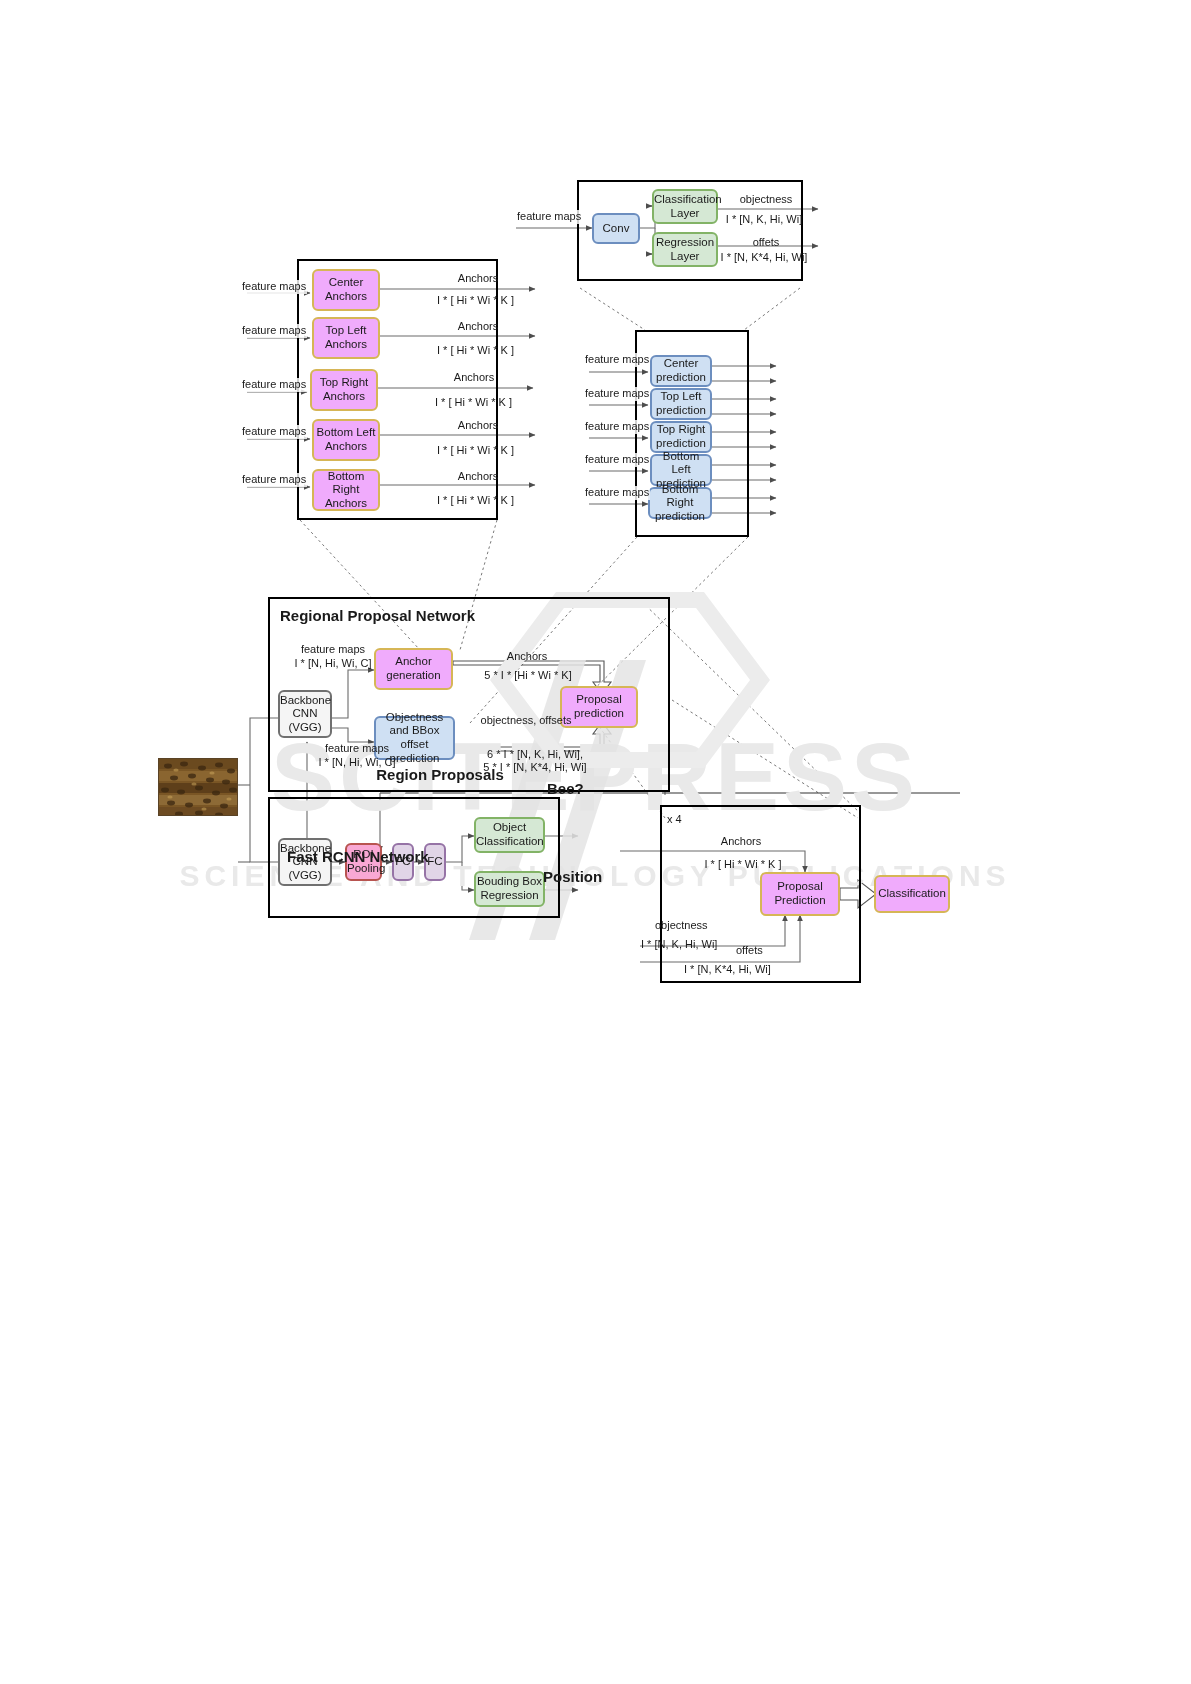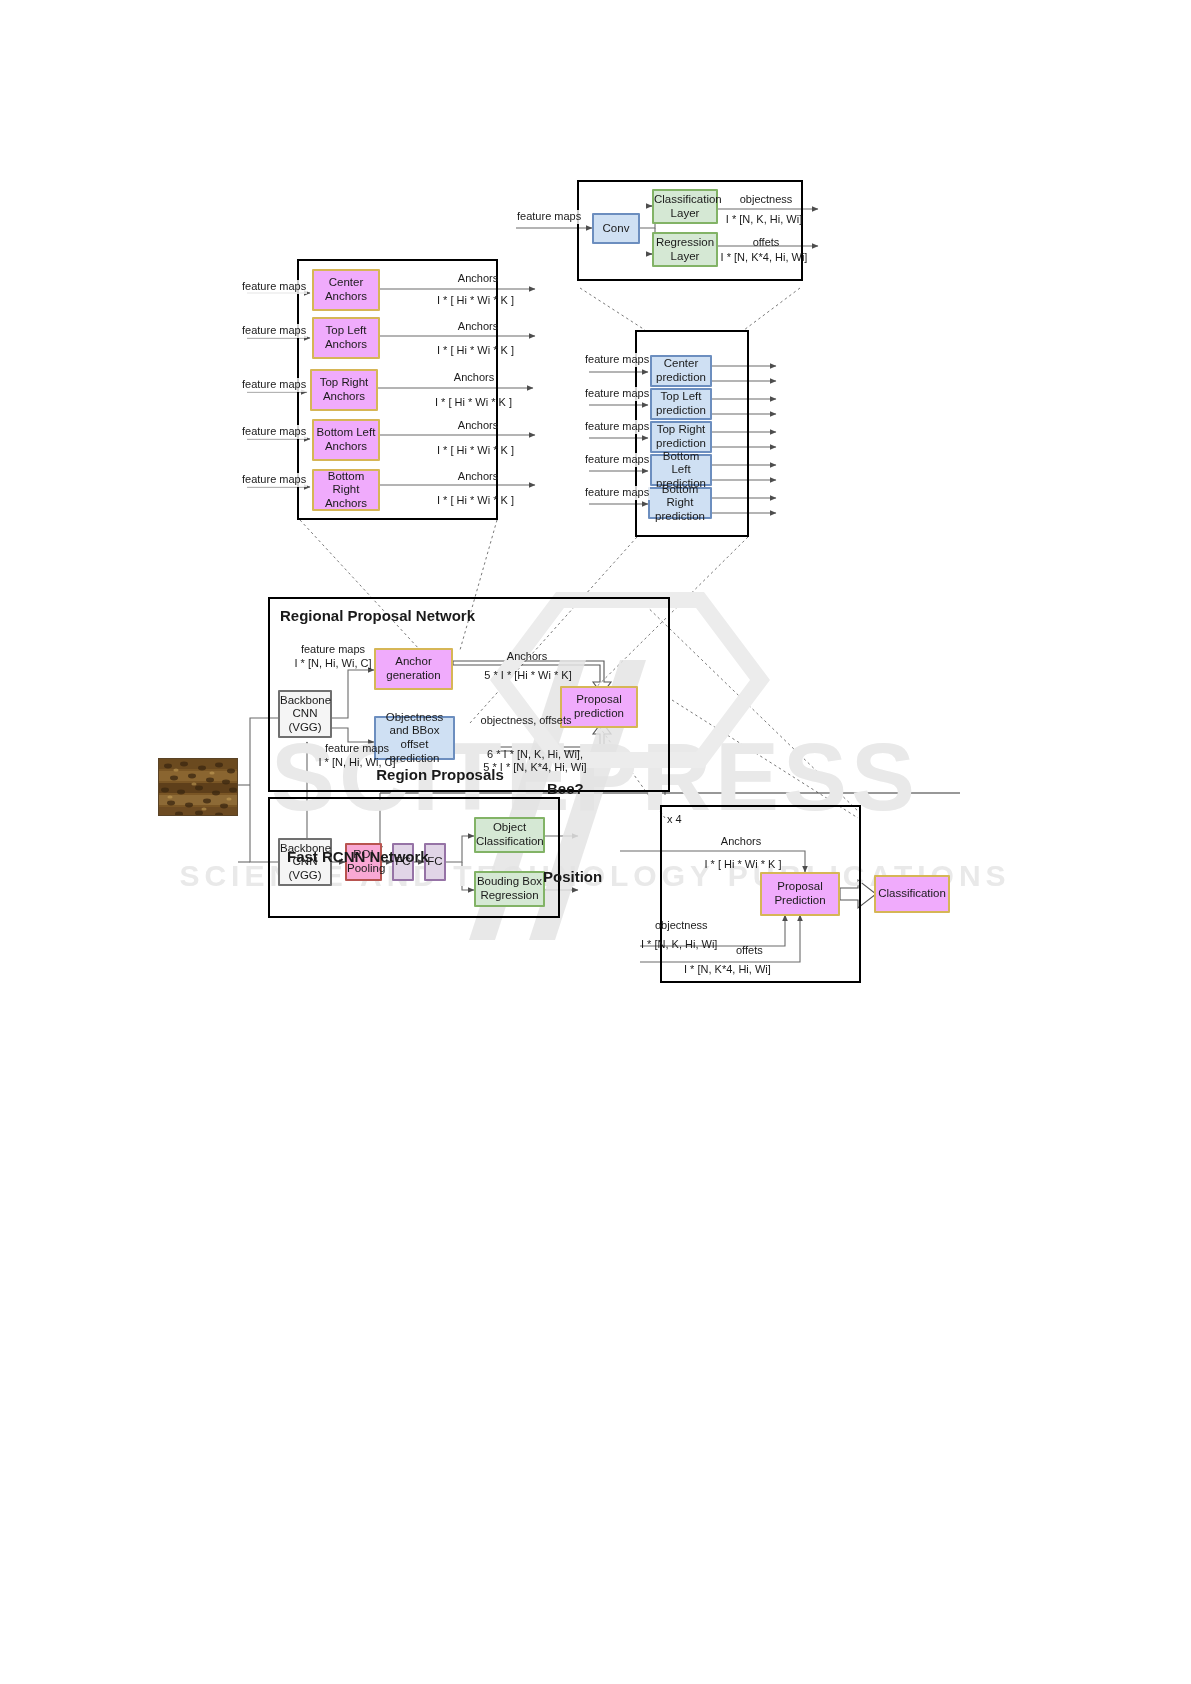--- a/index.html
+++ b/index.html
@@ -32,21 +32,21 @@
   .node {
     position: absolute;
     box-sizing: border-box;
     display: flex;
     align-items: center;
     justify-content: flex-start;
     text-align: center;
     line-height: 1.18;
     color: #1a1a1a;
     font-size: 11.5px;
-    border-radius: 1px;
+    border-radius: 6px;
     z-index: 5;
   }
   .node span { display: block; width: 100%; }
 
   .n-yellow {
     background: #f0abfc;
     border: 2px solid #d6b656;
   }
   .n-blue {
     background: #cfe0f3;

